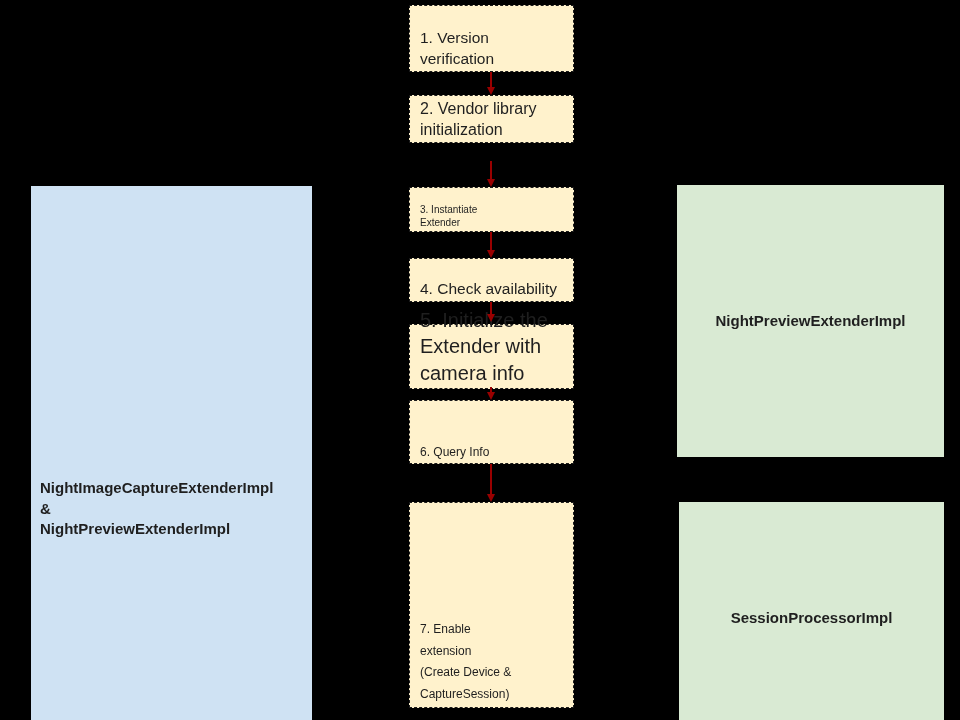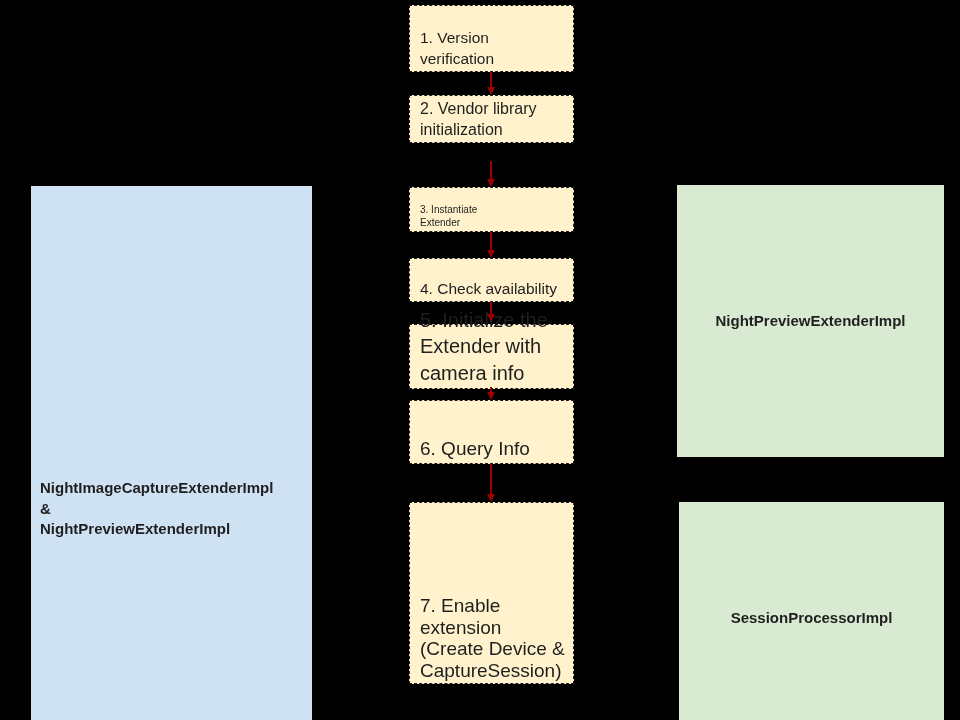--- a/index.html
+++ b/index.html
@@ -129,24 +129,24 @@
 Extender</div>
   </div>
   <div class="step" style="top:258px; height:44px;  font-size:15.5px;">
     <div class="step-label">4. Check availability</div>
   </div>
   <div class="step" style="top:324px; height:65px;  font-size:20px;">
     <div class="step-label">5. Initialize the
 Extender with
 camera info</div>
   </div>
-  <div class="step" style="top:400px; height:64px;  font-size:19px;">
+  <div class="step" style="top:400px; height:64px;  font-size:12px;">
     <div class="step-label">6. Query Info</div>
   </div>
-  <div class="step" style="top:502px; height:182px; font-size:19px;">
+  <div class="step" style="top:502px; height:206px; font-size:12px;">
     <div class="step-label" style="line-height:21.5px;">7. Enable
 extension
 (Create Device &amp;
 CaptureSession)</div>
   </div>
 
   <div class="arrow" style="top:72px;  height:23px;">
     <div class="arrow-shaft"></div>
     <div class="arrow-head"></div>
   </div>

